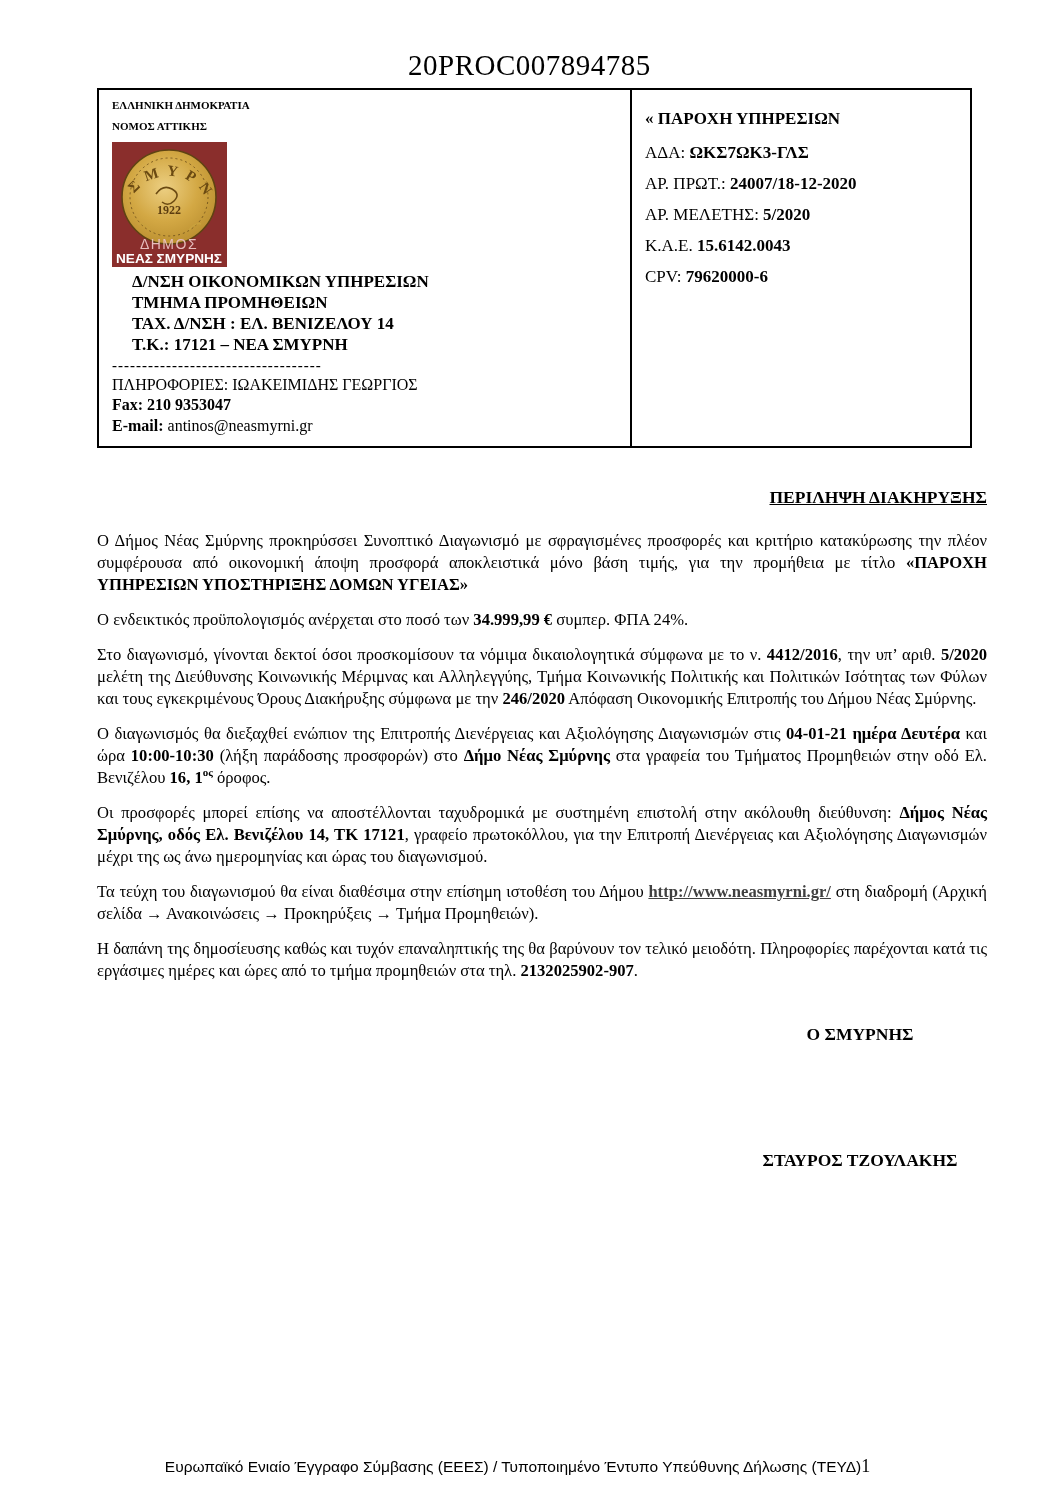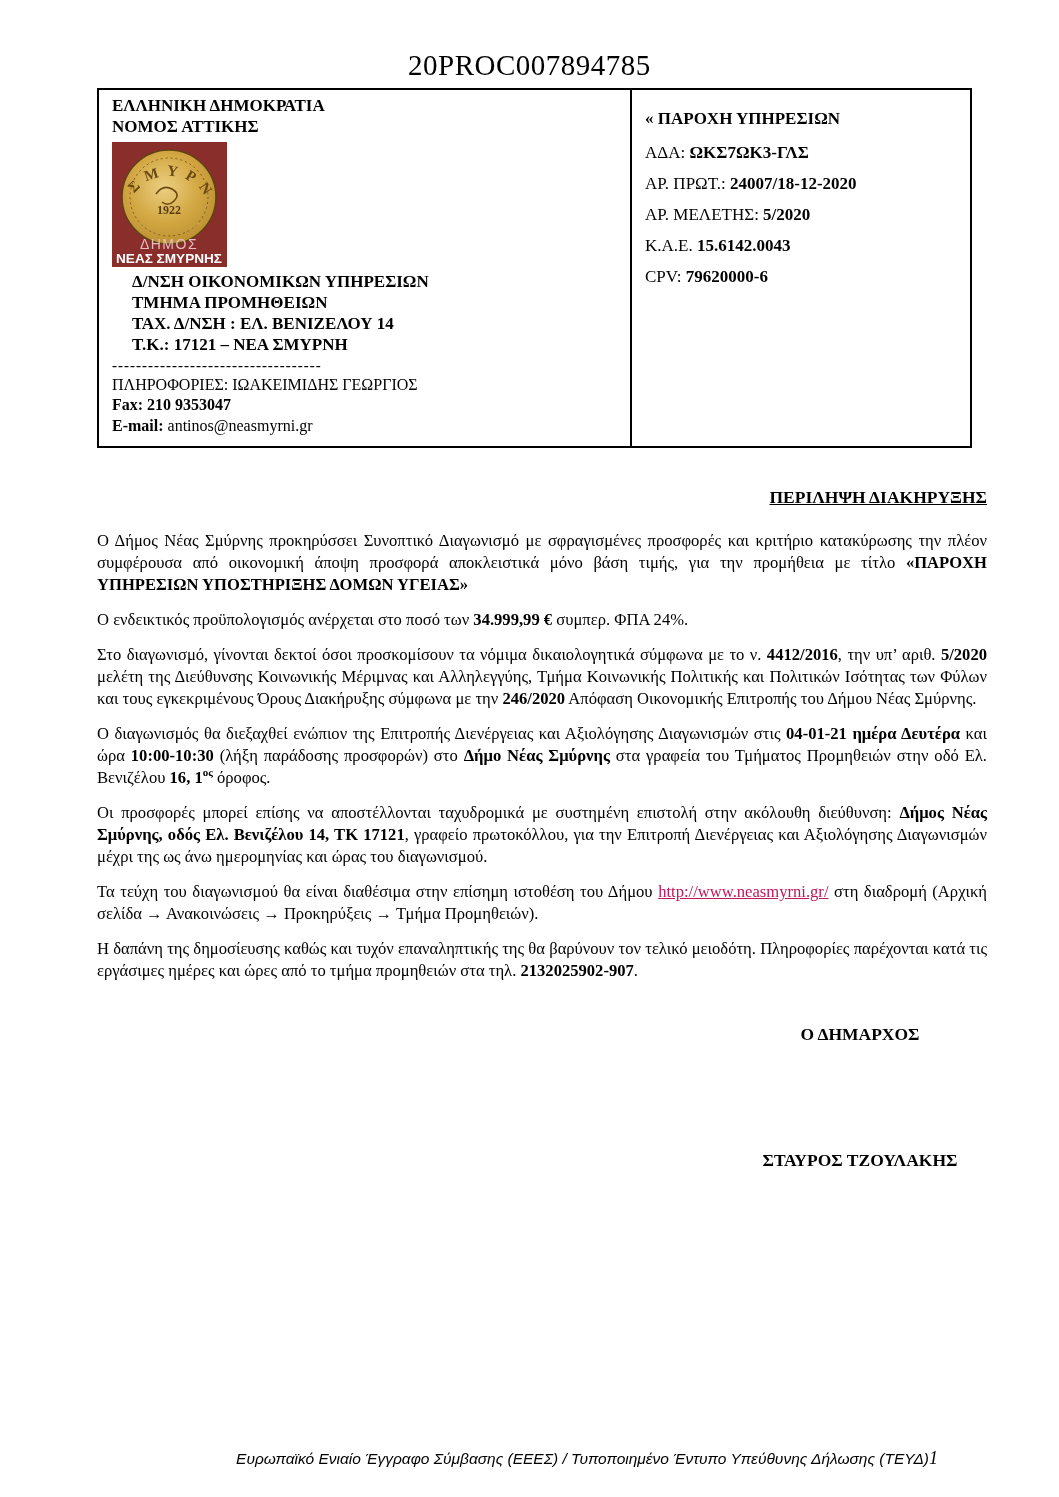--- a/index.html
+++ b/index.html
@@ -21,21 +21,21 @@
     border:2px solid #000;display:flex;box-sizing:border-box;
   }
   .cell-left{
     width:531px;box-sizing:border-box;
     padding:5px 8px 10px 13px;
   }
   .cell-right{
     flex:1;border-left:2px solid #000;box-sizing:border-box;
     padding:16px 8px 10px 13px;
   }
-  .org-line{font-weight:bold;font-size:17px;line-height:21px;}
+  .org-line{font-weight:bold;font-size:11px;line-height:21px;}
   .logo-wrap{margin:5px 0 4px 0;width:115px;height:125px;}
   .dept-line{font-weight:bold;font-size:17px;line-height:21px;margin-left:20px;}
   .dash-line{font-size:15px;line-height:20px;letter-spacing:1px;font-weight:bold;}
   .contact-line{font-size:16px;line-height:20.5px;}
   .contact-line .b{font-weight:bold;}
 
   .subject-line{font-weight:bold;font-size:17px;line-height:26px;}
   .ref-line{font-size:17px;line-height:21px;margin-top:10px;}
   .ref-line b{font-weight:bold;}
 
@@ -44,32 +44,32 @@
   .doc-title{
     text-align:right;font-weight:bold;font-size:17.5px;
     text-decoration:underline;margin-bottom:22px;
   }
   .para{
     margin:0 0 13px 0;font-size:16.6px;line-height:22px;
     text-align:justify;
   }
   .para .b{font-weight:bold;}
   .para .u{text-decoration:underline;}
-  .para .link{font-weight:normal;text-decoration:underline;color:#be185d;cursor:pointer;}
+  .para .link{font-weight:bold;text-decoration:underline;color:#404040;cursor:pointer;}
   .para sup{font-size:11px;line-height:0;}
 
   .signature{
     margin:42px 0 0 598px;width:330px;text-align:center;
   }
   .sig-role{font-weight:bold;font-size:17.5px;}
   .sig-name{font-weight:bold;font-size:17.5px;margin-top:105px;}
 
   .footer{
-    position:absolute;left:97px;right:85px;bottom:28px;
-    display:flex;justify-content:flex-end;align-items:baseline;font-style:italic;
+    position:absolute;left:97px;right:85px;bottom:20px;
+    display:flex;justify-content:center;align-items:baseline;
   }
   .footer-text{
     font-family:"Liberation Sans",sans-serif;
     font-size:15.5px;color:#000;
   }
   .footer-page{font-size:18px;padding-right:36px;}
 </style>
 </head>
 <body>
 
@@ -130,21 +130,21 @@
     <div class="doc-title">ΠΕΡΙΛΗΨΗ ΔΙΑΚΗΡΥΞΗΣ</div>
     <p class="para"><span>Ο Δήμος Νέας Σμύρνης προκηρύσσει Συνοπτικό Διαγωνισμό με σφραγισμένες προσφορές και κριτήριο κατακύρωσης την πλέον συμφέρουσα από οικονομική άποψη προσφορά αποκλειστικά μόνο βάση τιμής, για την προμήθεια με τίτλο </span><span class="b">«ΠΑΡΟΧΗ ΥΠΗΡΕΣΙΩΝ ΥΠΟΣΤΗΡΙΞΗΣ ΔΟΜΩΝ ΥΓΕΙΑΣ»</span></p>
     <p class="para"><span>Ο ενδεικτικός προϋπολογισμός ανέρχεται στο ποσό των </span><span class="b">34.999,99 €</span><span> συμπερ. ΦΠΑ 24%.</span></p>
     <p class="para"><span>Στο διαγωνισμό, γίνονται δεκτοί όσοι προσκομίσουν τα νόμιμα δικαιολογητικά σύμφωνα με το ν. </span><span class="b">4412/2016</span><span>, την υπ’ αριθ. </span><span class="b">5/2020</span><span> μελέτη της Διεύθυνσης Κοινωνικής Μέριμνας και Αλληλεγγύης, Τμήμα Κοινωνικής Πολιτικής και Πολιτικών Ισότητας των Φύλων και τους εγκεκριμένους Όρους Διακήρυξης σύμφωνα με την </span><span class="b">246/2020</span><span> Απόφαση Οικονομικής Επιτροπής του Δήμου Νέας Σμύρνης.</span></p>
     <p class="para"><span>Ο διαγωνισμός θα διεξαχθεί ενώπιον της Επιτροπής Διενέργειας και Αξιολόγησης Διαγωνισμών  στις </span><span class="b">04-01-21 ημέρα Δευτέρα</span><span>  και ώρα </span><span class="b">10:00-10:30</span><span> (λήξη παράδοσης προσφορών) στο </span><span class="b">Δήμο Νέας Σμύρνης</span><span> στα γραφεία του Τμήματος Προμηθειών στην οδό Ελ. Βενιζέλου </span><span class="b">16, 1</span><sup class="b">ος</sup><span> όροφος.</span></p>
     <p class="para"><span>Οι προσφορές μπορεί επίσης να αποστέλλονται ταχυδρομικά με συστημένη επιστολή στην ακόλουθη διεύθυνση: </span><span class="b">Δήμος Νέας Σμύρνης, οδός Ελ. Βενιζέλου 14, ΤΚ 17121</span><span>, γραφείο πρωτοκόλλου, για την Επιτροπή Διενέργειας και Αξιολόγησης Διαγωνισμών μέχρι της ως άνω ημερομηνίας και ώρας του διαγωνισμού.</span></p>
     <p class="para"><span>Τα τεύχη του διαγωνισμού θα είναι διαθέσιμα στην επίσημη ιστοθέση του Δήμου </span><span class="b u link">http://www.neasmyrni.gr/</span><span> στη διαδρομή (Αρχική σελίδα → Ανακοινώσεις → Προκηρύξεις → Τμήμα Προμηθειών).</span></p>
     <p class="para"><span>Η δαπάνη της δημοσίευσης καθώς και τυχόν επαναληπτικής της θα βαρύνουν τον τελικό μειοδότη. Πληροφορίες παρέχονται κατά τις εργάσιμες ημέρες και ώρες από το τμήμα προμηθειών στα τηλ. </span><span class="b">2132025902-907</span><span>.</span></p>
 
     <div class="signature">
-      <div class="sig-role">Ο ΔΗΜΑΡΧΟΣ</div>
+      <div class="sig-role">Ο ΣΜΥΡΝΗΣ</div>
       <div class="sig-name">ΣΤΑΥΡΟΣ ΤΖΟΥΛΑΚΗΣ</div>
     </div>
   </div>
 
   <div class="footer">
     <span class="footer-text">Ευρωπαϊκό Ενιαίο Έγγραφο Σύμβασης (ΕΕΕΣ) / Τυποποιημένο Έντυπο Υπεύθυνης Δήλωσης (ΤΕΥΔ)</span>
     <span class="footer-page">1</span>
   </div>
 
 </div>

